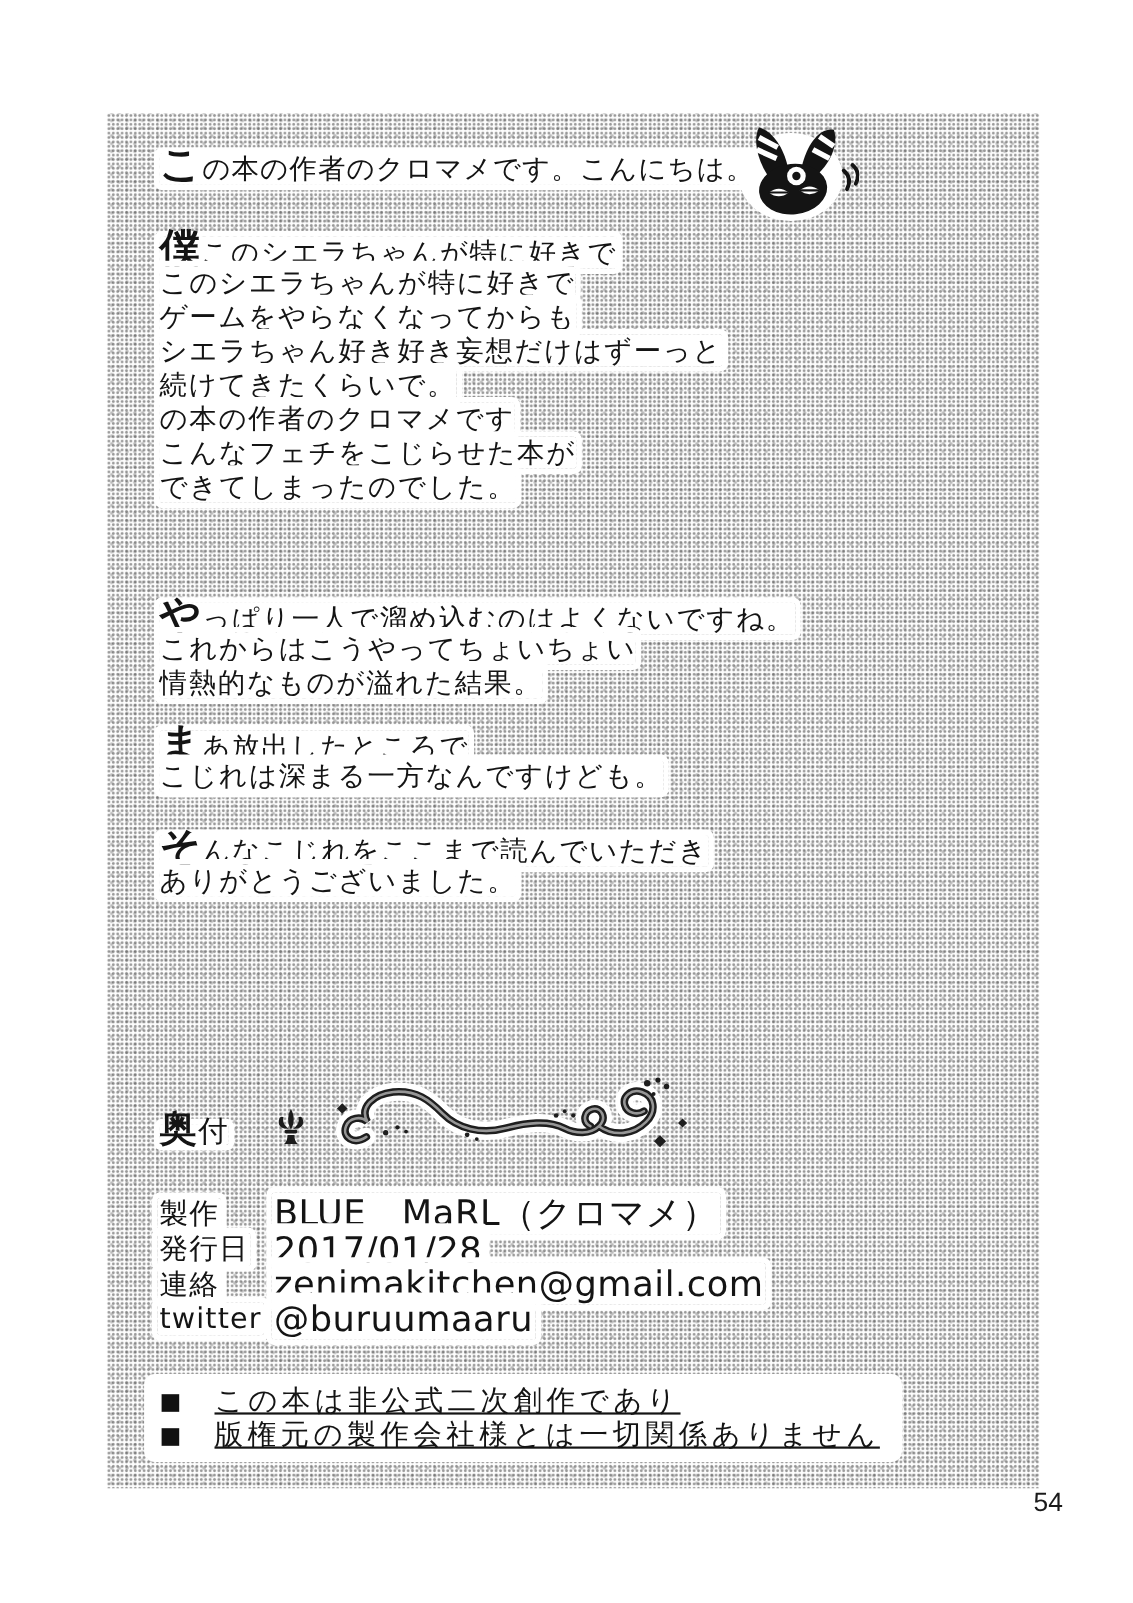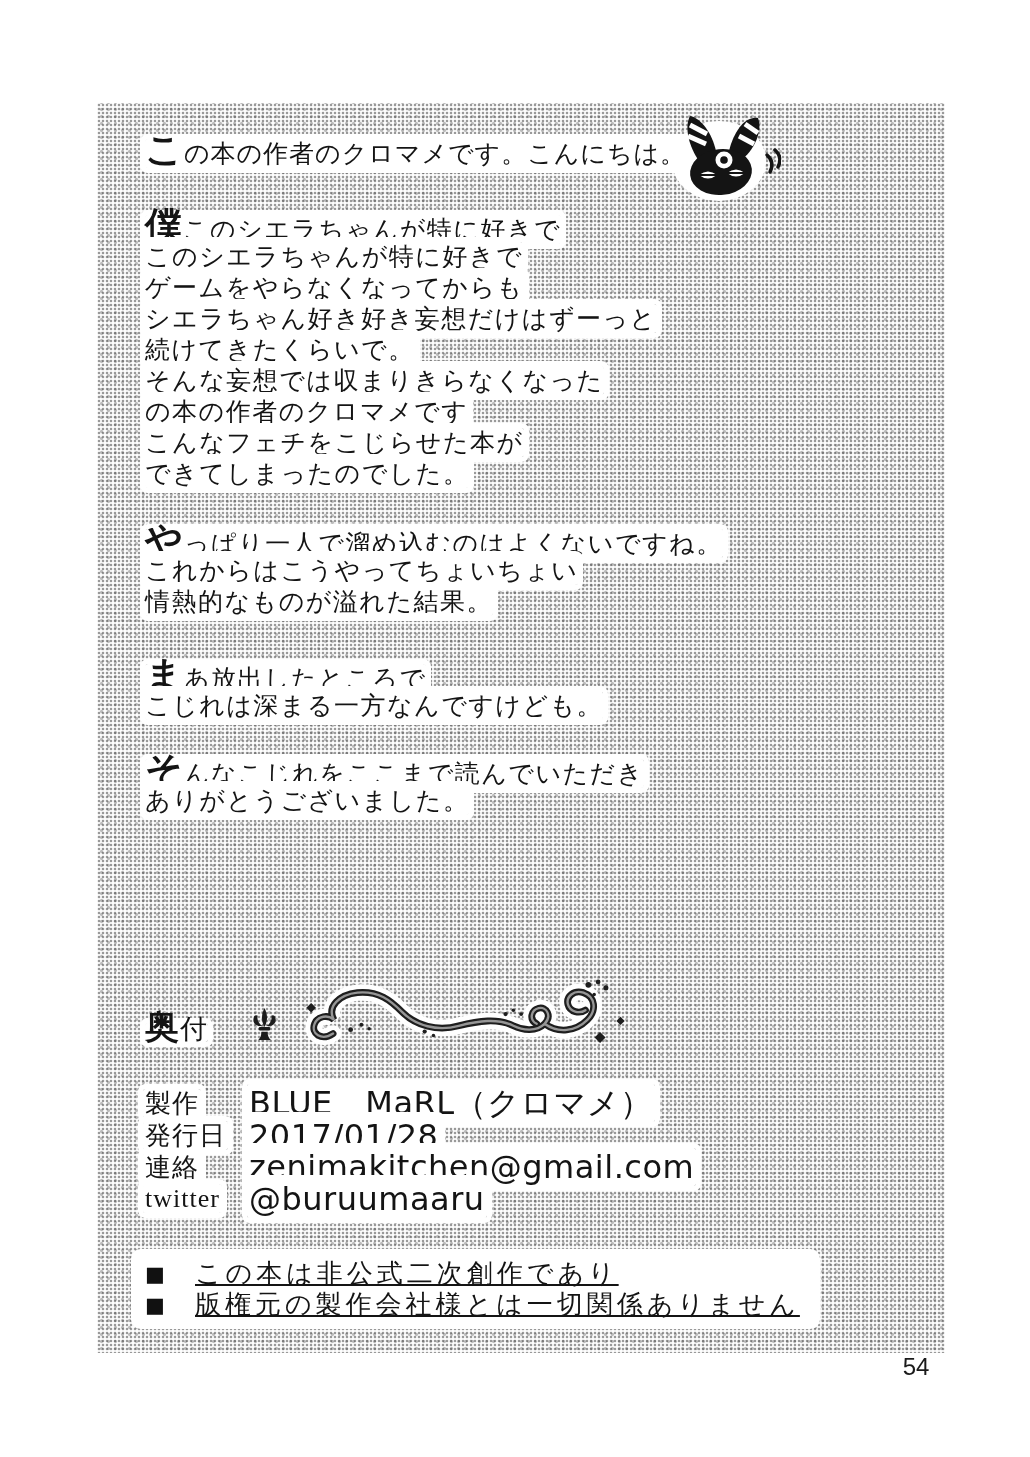--- a/index.html
+++ b/index.html
@@ -33,35 +33,35 @@
 
   .okuzuke { position:absolute; left: 48px; top: 905px; height: 36px; line-height:36px; white-space:nowrap; }
   .okuzuke .lead { font-size: 34px; }
   .okuzuke .rest { font-size: 27px; letter-spacing:1px; }
 
   .fleur { position:absolute; left: 154px; top: 904px; }
   .flourish { position:absolute; left: 206px; top: 876px; }
 
   .credits { position:absolute; left: 46px; top: 985px; }
   .crow { height: 31.7px; display:flex; align-items:center; }
-  .clabel { display:inline-block; width: 104px; font-size: 26px; letter-spacing: 1px; font-family: Liberation Serif, serif; }
+  .clabel { display:inline-block; width: 104px; font-size: 26px; letter-spacing: 1px; }
   .clabel .halo, .cvalue .halo { padding: 0 2px; }
   .cvalue { font-size: 32px; letter-spacing: 0.5px; margin-left: 0; white-space:nowrap; }
 
   .disclaimer {
     position:absolute; left: 40px; top: 1152px;
     background:#fff; box-shadow: 0 0 0 6px #fff; border-radius: 4px;
     padding: 3px 14px 3px 8px; width: -moz-fit-content; width: fit-content;
   }
   .drow { height: 31px; display:flex; align-items:center; white-space:nowrap; }
   .dbullet { font-size: 21px; width: 22px; margin-right: 28px; color:#111; }
   .dtext { font-size: 26px; letter-spacing: 4px; text-decoration: underline; }
 
   .page-number {
-    position:absolute; left: 892px; top: 1353px; width: 48px;
+    position:absolute; left: 929px; top: 1353px; width: 48px;
     text-align:center; font-size: 24px;
     font-family: "Liberation Sans", sans-serif; color:#1a1a1a;
   }
 </style>
 </head>
 <body>
 
 <div class="tone">
 
   <div class="par intro" style="top:31px">
@@ -88,27 +88,26 @@
       <path d="M106,39 q8,7 3,17" stroke="#141414" stroke-width="3.5" fill="none" stroke-linecap="round"></path>
     </svg>
   </div>
 
   <div class="par" style="top:107px">
     <div class="line"><span class="halo"><span class="lead">僕</span><span>このシエラちゃんが特に好きで</span></span></div>
     <div class="line"><span class="halo"><span>このシエラちゃんが特に好きで</span></span></div>
     <div class="line"><span class="halo"><span>ゲームをやらなくなってからも</span></span></div>
     <div class="line"><span class="halo"><span>シエラちゃん好き好き妄想だけはずーっと</span></span></div>
     <div class="line"><span class="halo"><span>続けてきたくらいで。</span></span></div>
-    <div class="line"><span class="halo"><span>そんな妄想では収まりきらなくなった</span></span></div>
     <div class="line"><span class="halo"><span>の本の作者のクロマメです</span></span></div>
     <div class="line"><span class="halo"><span>こんなフェチをこじらせた本が</span></span></div>
     <div class="line"><span class="halo"><span>できてしまったのでした。</span></span></div>
   </div>
 
-  <div class="par" style="top:421px">
+  <div class="par" style="top:440px">
     <div class="line"><span class="halo"><span class="lead">や</span><span>っぱり一人で溜め込むのはよくないですね。</span></span></div>
     <div class="line"><span class="halo"><span>これからはこうやってちょいちょい</span></span></div>
     <div class="line"><span class="halo"><span>情熱的なものが溢れた結果。</span></span></div>
   </div>
 
   <div class="par" style="top:556px">
     <div class="line"><span class="halo"><span class="lead">ま</span><span>あ放出したところで</span></span></div>
     <div class="line"><span class="halo"><span>こじれは深まる一方なんですけども。</span></span></div>
   </div>
 

